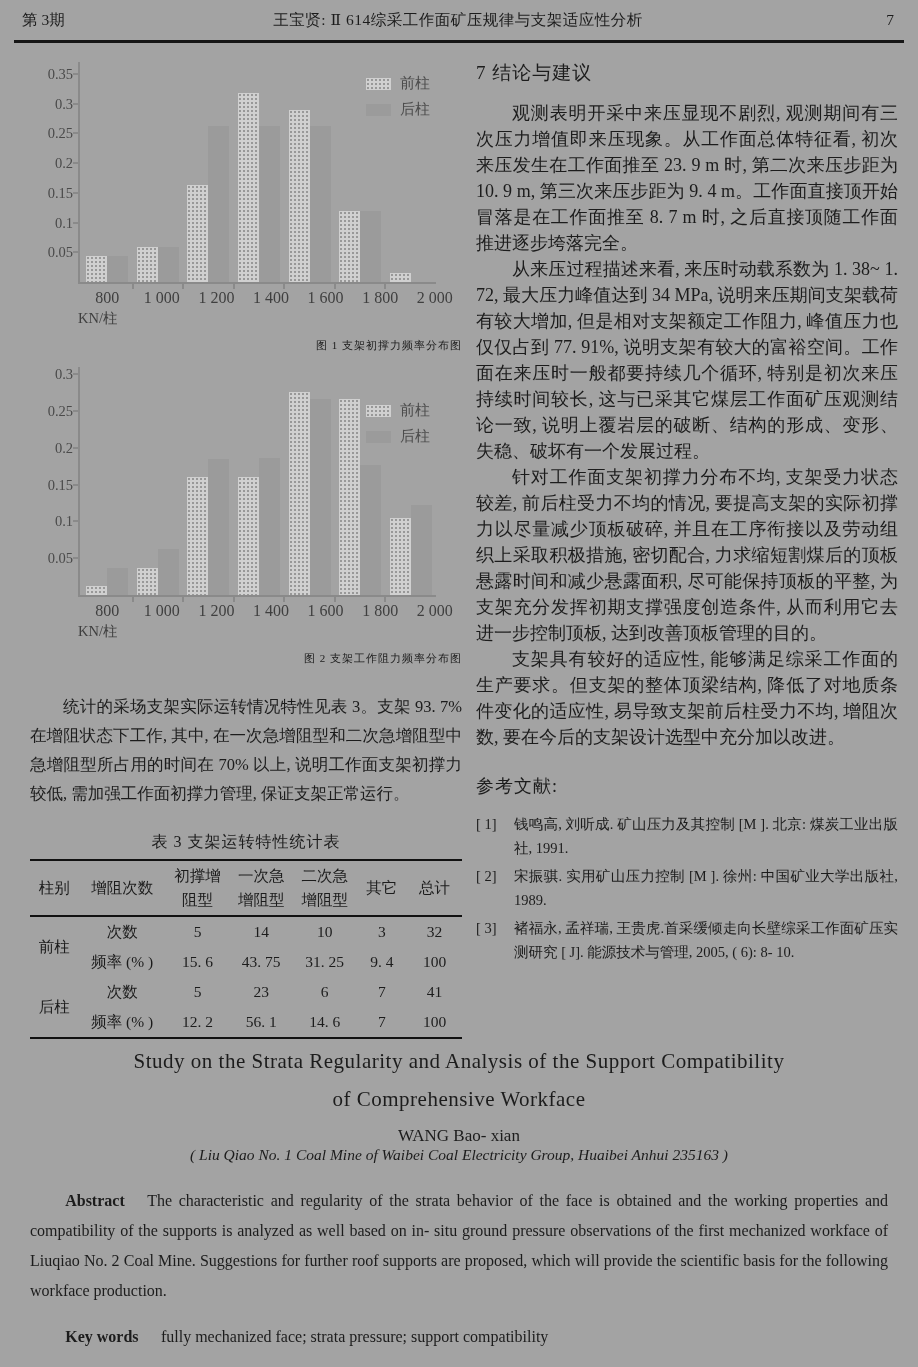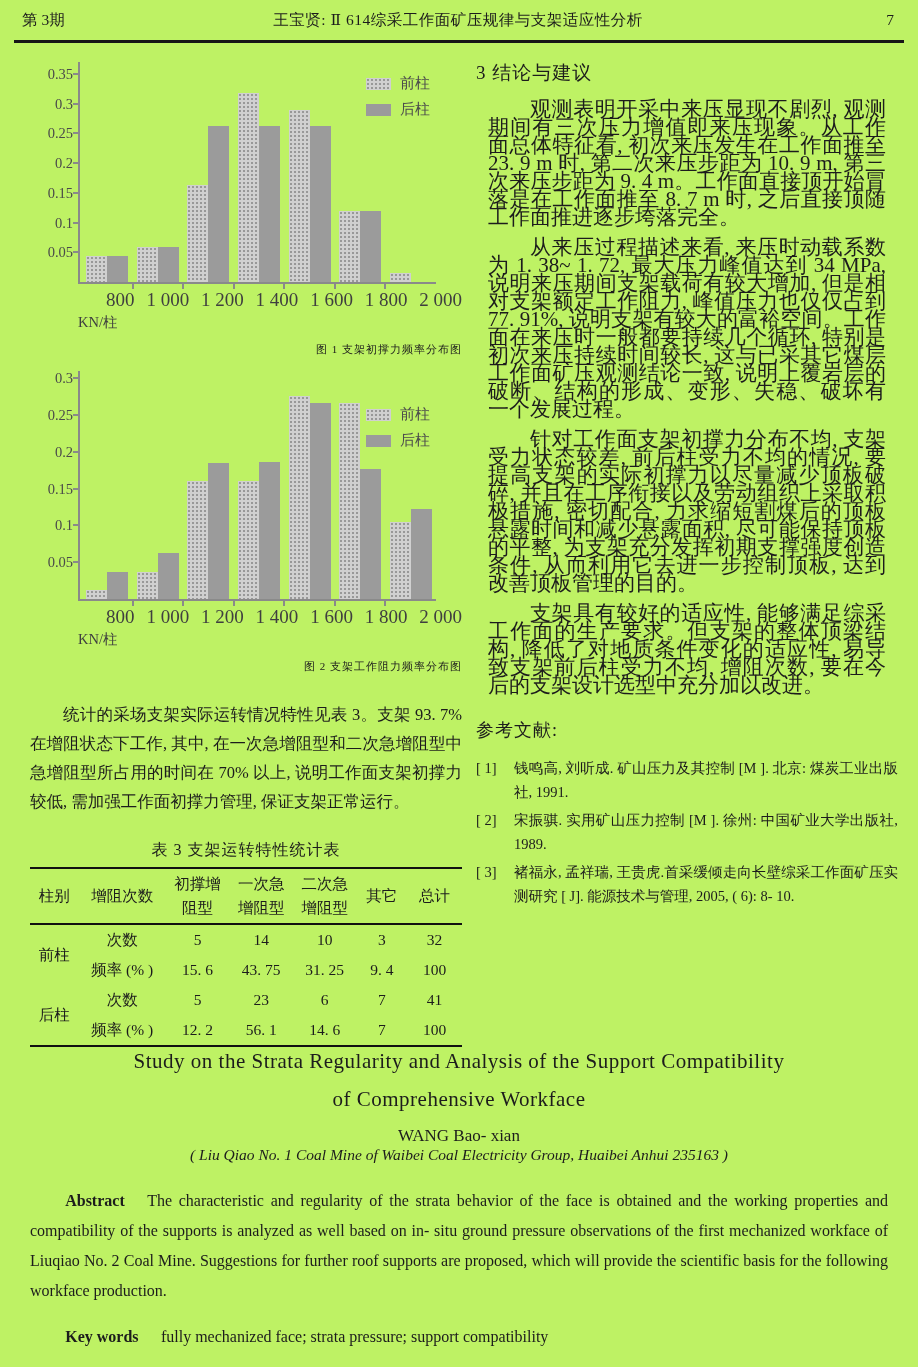--- a/index.html
+++ b/index.html
@@ -1,18 +1,18 @@
 <!DOCTYPE html>
 <html><head>
 <meta charset="utf-8">
 <style>
   html,body{margin:0;padding:0;background:#e8e8e8;}
   .page{
     position:relative; width:918px; height:1367px; margin:0 auto;
-    background:#bef264; color:#1c1c1c;
+    background:#a3a3a3; color:#1c1c1c;
     font-family:"Liberation Serif","DejaVu Serif",serif;
     overflow:hidden;
   }
   
   .header{
     position:absolute; top:10px; left:14px; right:14px;
     display:flex; align-items:baseline; font-size:15.5px;
   }
   .header .h-left{width:120px; padding-left:8px;}
   .header .h-center{flex:1; text-align:center; letter-spacing:.5px;}
@@ -32,21 +32,21 @@
   .bar{width:21px;}
   .bar-front{
     background-color:#d0d0d0;
     background-image:radial-gradient(#989898 .8px, rgba(0,0,0,0) .9px);
     background-size:4px 4px;
   }
   .bar-back{background-color:#9b9b9b;}
   .ytick{position:absolute; right:calc(100% + 7px); font-size:14.5px; color:#4a4a4a; white-space:nowrap;}
   .ytickmark{position:absolute; left:-7px; width:7px; height:2px; background:#8a8a8a;}
   .xlabels{display:flex; margin-top:5px; margin-left:2px;}
-  .xlabel{flex:1; text-align:right; font-size:19px; color:#3f3f3f; white-space:nowrap;}
+  .xlabel{flex:1; text-align:center; font-size:16px; color:#3f3f3f; white-space:nowrap;}
   .unit-label{text-align:left; font-size:14.5px; color:#3f3f3f; margin-top:2px; padding-right:2px;}
   .legend{position:absolute; right:6px; font-size:15px; color:#4c4c4c;}
   .chart-0 .legend{top:12px;}
   .chart-1 .legend{top:34px;}
   .legend-row{display:flex; align-items:center; gap:9px; margin-bottom:7px;}
   .legend-swatch{width:25px; height:12px;}
   .chart-caption{text-align:right; font-size:11px; margin:10px 0 14px 30px; letter-spacing:1px;}
 
   
   .body-par{
@@ -55,21 +55,21 @@
   }
   .table-title{text-align:center; font-size:16px; margin:24px 0 6px 0; letter-spacing:1px;}
   table.t3{width:100%; border-collapse:collapse; font-size:15.5px;
     border-top:2.5px solid #111; border-bottom:2.5px solid #111;}
   table.t3 th, table.t3 td{padding:3px 1px; text-align:center; font-weight:normal; line-height:24px;}
   table.t3 thead tr{border-bottom:2.5px solid #111;}
   .w-zhubie{width:50px;} .w-zengzu{width:92px;} .w-type{width:66px;margin-top:18px;} .w-other{width:52px;} .w-total{width:56px;}
 
   
   .sec-heading{font-size:19px; margin:0 0 14px 0; letter-spacing:1px;}
-  .r-par{font-size:21px; line-height:18px; text-align:justify; text-indent:2em; margin:12px;}
+  .r-par{font-size:18px; line-height:26px; text-align:justify; text-indent:2em; margin:0;}
   .refs-heading{font-size:18px; margin:24px 0 14px 0; letter-spacing:1px;}
   .ref-item{display:flex; font-size:14.5px; line-height:24px; margin-bottom:4px;}
   .ref-label{flex:0 0 38px;}
   .ref-text{flex:1; text-align:justify;}
 
   
   .bottom{position:absolute; top:1042px; left:30px; right:30px;}
   .en-title{text-align:center; font-size:21px; line-height:38px; letter-spacing:.5px;}
   .en-author{text-align:center; font-size:17px; margin-top:8px;}
   .en-affil{text-align:center; font-size:15.5px; font-style:italic; margin-top:0;}
@@ -290,21 +290,21 @@
           <td>56. 1</td>
           <td>14. 6</td>
           <td>7</td>
           <td>100</td>
         </tr>
       </tbody>
     </table>
   </div>
 
   <div class="col-right">
-    <div class="sec-heading">3  结论与建议</div>
+    <div class="sec-heading">7  结论与建议</div>
     <p class="r-par">观测表明开采中来压显现不剧烈, 观测期间有三次压力增值即来压现象。从工作面总体特征看, 初次来压发生在工作面推至 23. 9 m 时, 第二次来压步距为 10. 9 m, 第三次来压步距为 9. 4 m。工作面直接顶开始冒落是在工作面推至 8. 7 m 时, 之后直接顶随工作面推进逐步垮落完全。</p>
     <p class="r-par">从来压过程描述来看, 来压时动载系数为 1. 38~ 1. 72, 最大压力峰值达到 34 MPa, 说明来压期间支架载荷有较大增加, 但是相对支架额定工作阻力, 峰值压力也仅仅占到 77. 91%, 说明支架有较大的富裕空间。工作面在来压时一般都要持续几个循环, 特别是初次来压持续时间较长, 这与已采其它煤层工作面矿压观测结论一致, 说明上覆岩层的破断、结构的形成、变形、失稳、破坏有一个发展过程。</p>
     <p class="r-par">针对工作面支架初撑力分布不均, 支架受力状态较差, 前后柱受力不均的情况, 要提高支架的实际初撑力以尽量减少顶板破碎, 并且在工序衔接以及劳动组织上采取积极措施, 密切配合, 力求缩短割煤后的顶板悬露时间和减少悬露面积, 尽可能保持顶板的平整, 为支架充分发挥初期支撑强度创造条件, 从而利用它去进一步控制顶板, 达到改善顶板管理的目的。</p>
     <p class="r-par">支架具有较好的适应性, 能够满足综采工作面的生产要求。但支架的整体顶梁结构, 降低了对地质条件变化的适应性, 易导致支架前后柱受力不均, 增阻次数, 要在今后的支架设计选型中充分加以改进。</p>
 
     <div class="refs-heading">参考文献:</div>
     <div class="ref-item">
       <div class="ref-label">[ 1]</div>
       <div class="ref-text">钱鸣高, 刘听成. 矿山压力及其控制 [M ]. 北京: 煤炭工业出版社, 1991.</div>
     </div>

